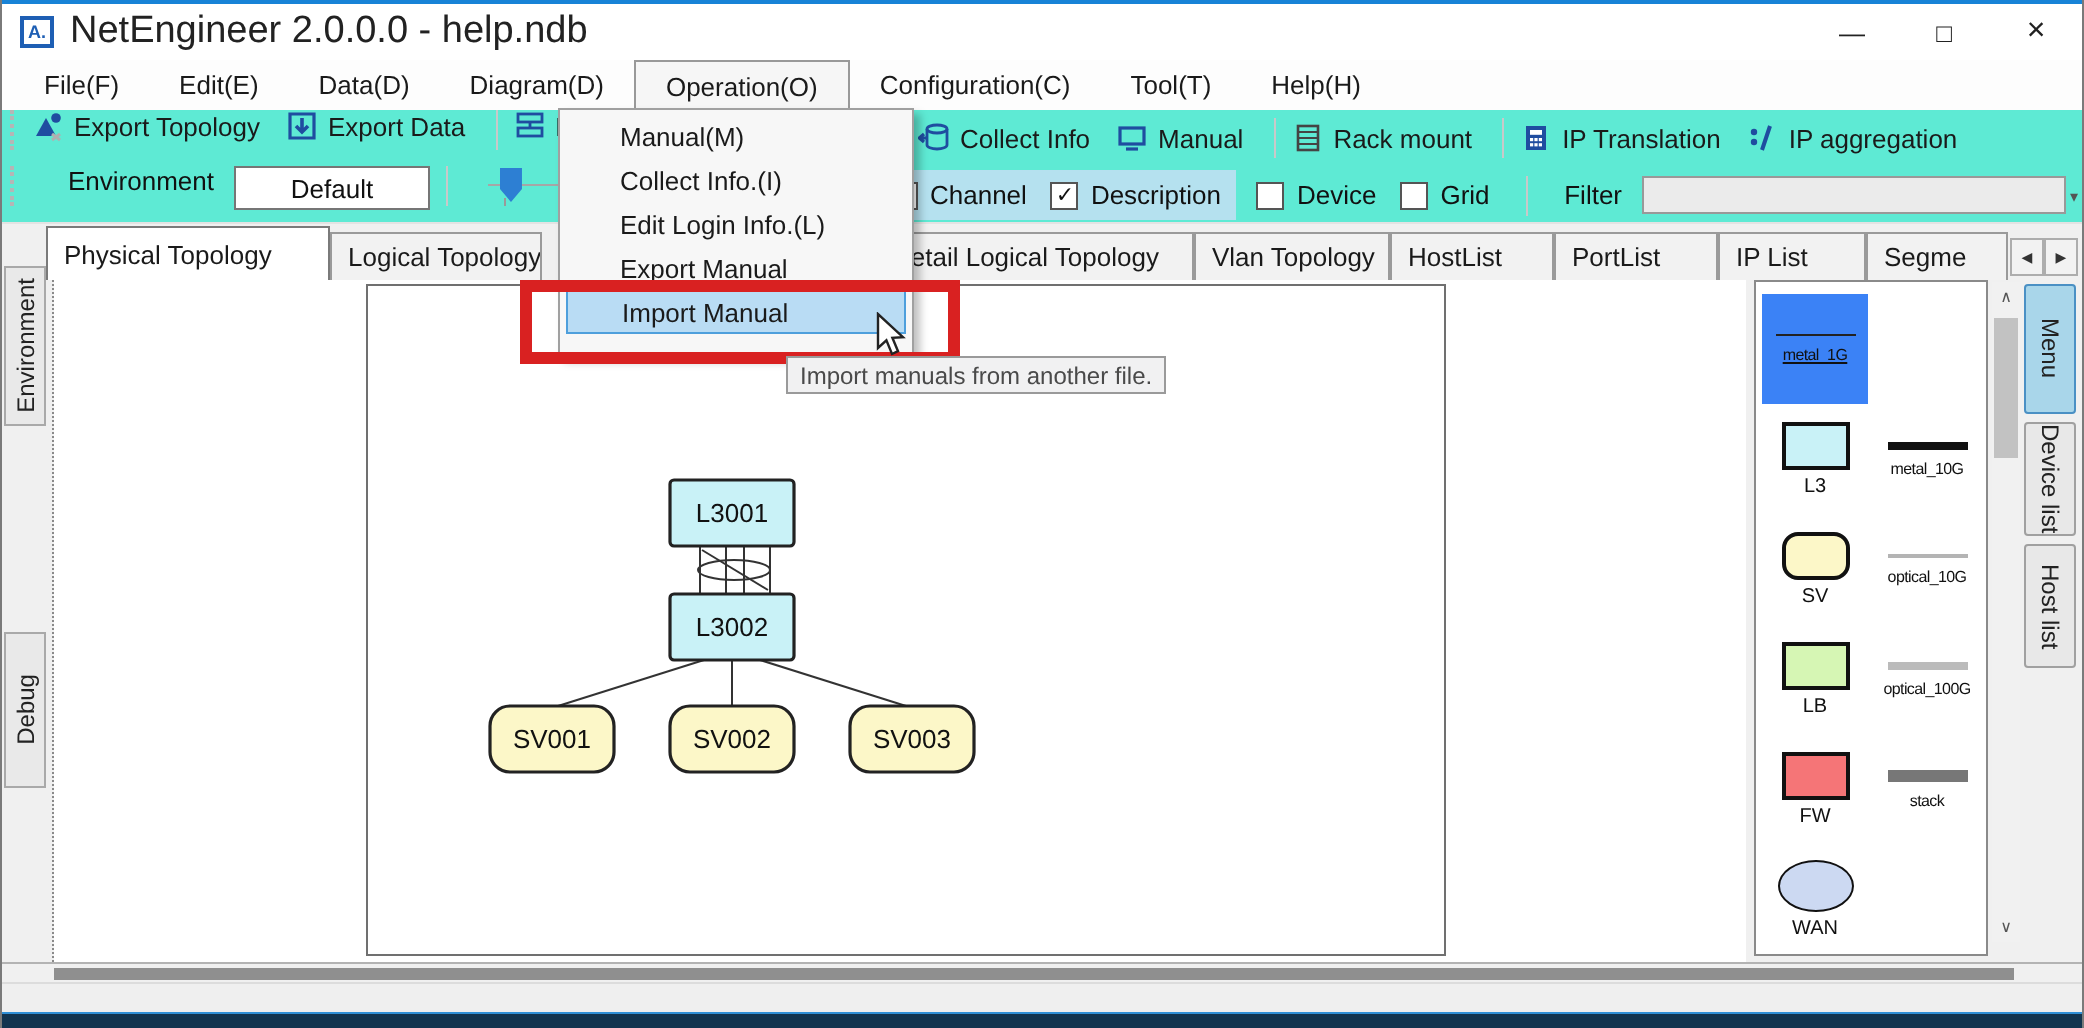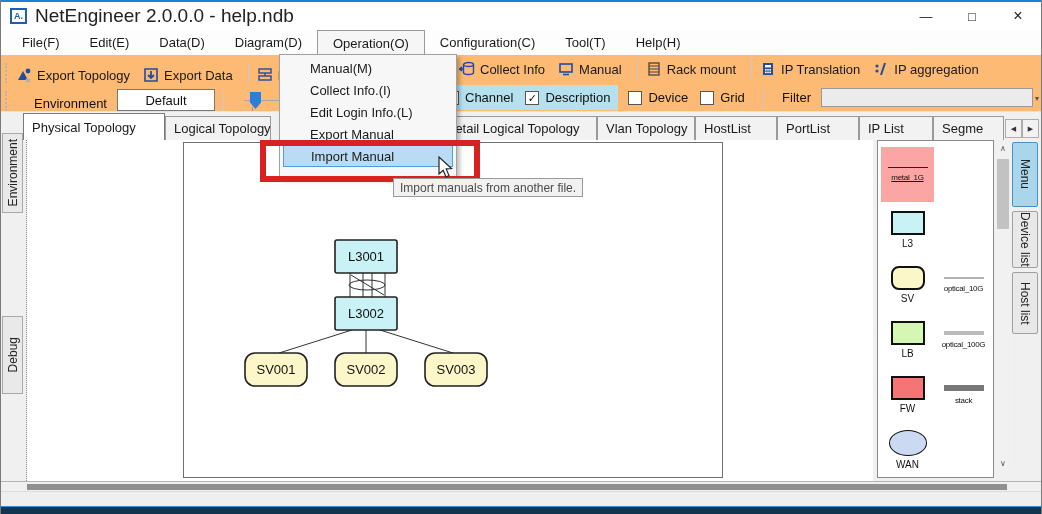--- a/index.html
+++ b/index.html
@@ -18,21 +18,21 @@
   .win-btn { width:46px; height:100%; display:flex; align-items:center; justify-content:center;
              font-size:13px; color:#222; }
 
   
   .menubar { position:absolute; left:0; top:30px; width:100%; height:25px; background:#fdfdfd;
              display:flex; align-items:stretch; padding-left:6px; }
   .menu-item { padding:0 15px; display:flex; align-items:center; color:#1a1a1a; }
   .menu-item.open { background:#f6f6f6; border:1px solid #999; border-bottom:none; }
 
   
-  .toolbar { position:absolute; left:0; width:100%; background:#fdba74; display:flex; align-items:flex-end; }
+  .toolbar { position:absolute; left:0; width:100%; background:#5eead4; display:flex; align-items:flex-start; }
   .toolbar1 { top:55px; height:28px; }
   .toolbar2 { top:83px; height:29px; border-bottom:1px solid #e3e3e3; }
   .grip { width:5px; height:70%; border-left:2px dotted #b5b5b5; margin:0 6px 0 4px; }
   .t-item { display:flex; align-items:center; gap:5px; margin-right:13px; white-space:nowrap; color:#1a1a1a; }
   .t-sep { width:1px; height:20px; background:#c9c9c9; margin:0 8px 0 2px; }
   .t-ico { width:16px; height:16px; flex:0 0 auto; }
   .r1-right { position:absolute; left:458px; top:0; height:28px; display:flex; align-items:center; }
   .r2-right { position:absolute; left:440px; right:8px; top:0; height:29px; display:flex; align-items:center; }
   .env-label { margin-left:18px; }
   .env-combo { width:98px; height:22px; margin-left:10px; background:#fff; border:1px solid #767676;
@@ -67,21 +67,21 @@
   .side-tab-left { position:absolute; left:1px; width:21px; background:#e9e9e9; border:1px solid #a9a9a9;
                    display:flex; align-items:center; justify-content:center; }
   .side-tab-left span { writing-mode:vertical-rl; transform:rotate(180deg); font-size:12px; color:#222; }
   .canvas-box { position:absolute; left:182px; top:142px; width:540px; height:336px; background:#fff; border:1px solid #707070; }
 
   
   .palette-box { position:absolute; left:876px; top:140px; width:117px; height:338px; background:#fff;
                  border:1px solid #8a8a8a; overflow:hidden; padding-top:6px; }
   .pal-row { display:flex; height:55px; }
   .pal-cell { width:53px; margin-left:3px; display:flex; flex-direction:column; align-items:center; justify-content:center; }
-  .pal-cell.selected { background:#fca5a5;text-decoration:underline; }
+  .pal-cell.selected { background:#3b82f6;text-decoration:underline; }
   .pal-shape-rect { width:34px; height:24px; border:2px solid #111; }
   .pal-shape-round { width:34px; height:24px; border:2px solid #111; border-radius:8px; }
   .pal-shape-ellipse { width:38px; height:26px; border:1px solid #111; border-radius:50%; }
   .pal-label { margin-top:3px; font-size:10px; color:#111; }
   .pal-label-sm { margin-top:5px; font-size:8px; color:#111; letter-spacing:-0.3px; }
   .ln { width:40px; }
   .ln-thin-black { border-top:1px solid #222; }
   .ln-thick-black { border-top:4px solid #111; }
   .ln-thin-gray { border-top:2px solid #b4b4b4; }
   .ln-mid-gray { border-top:4px solid #bbbbbb; }
@@ -312,20 +312,24 @@
       <div class="pal-cell selected">
         <div class="ln ln-thin-black"></div>
         <div class="pal-label-sm">metal_1G</div>
       </div>
     </div>
     <div class="pal-row">
       <div class="pal-cell">
         <div class="pal-shape-rect" style="background: rgb(201, 242, 247);"></div>
         <div class="pal-label">L3</div>
       </div>
+      <div class="pal-cell">
+        <div class="ln ln-thick-black"></div>
+        <div class="pal-label-sm">metal_10G</div>
+      </div>
     </div>
     <div class="pal-row">
       <div class="pal-cell">
         <div class="pal-shape-round" style="background: rgb(252, 247, 200);"></div>
         <div class="pal-label">SV</div>
       </div>
       <div class="pal-cell">
         <div class="ln ln-thin-gray"></div>
         <div class="pal-label-sm">optical_10G</div>
       </div>

